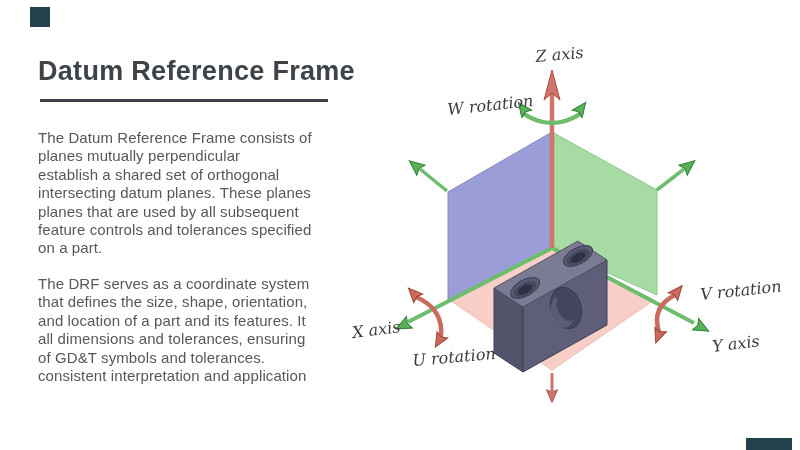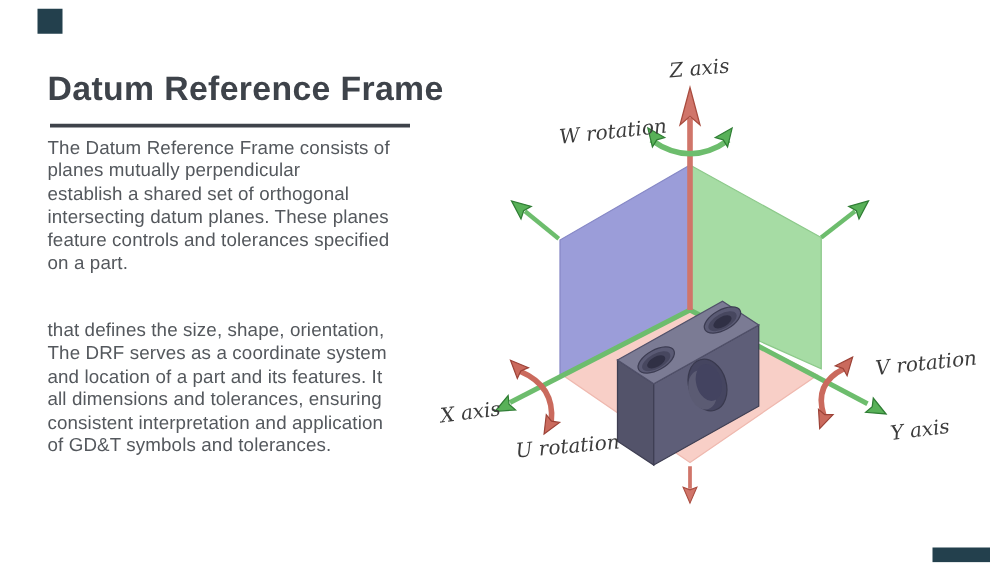--- a/index.html
+++ b/index.html
@@ -5,21 +5,21 @@
   html,body{margin:0;padding:0;background:#ffffff;}
   .slide{position:relative;width:800px;height:450px;background:#ffffff;overflow:hidden;
          font-family:"Liberation Sans",sans-serif;}
   .accent{position:absolute;}
   .accent-tl{left:30px;top:7px;width:20px;height:20px;}
   .accent-br{right:8px;bottom:0;width:46px;height:12px;}
   .title{position:absolute;left:38px;top:56px;margin:0;font-size:27px;font-weight:700;
          color:#3e434a;letter-spacing:.3px;white-space:nowrap;}
   .rule{position:absolute;left:40px;top:99px;width:288px;height:3px;background:#3e434a;}
   .para{position:absolute;left:38px;width:330px;font-size:15px;line-height:18.4px;
-        color:#54585d;letter-spacing:.1px;}
+        color:#54585d;letter-spacing:.1px;margin-top:19px;}
   .p1{top:110px;}
   .p2{top:256px;}
   .diagram{position:absolute;left:0;top:0;width:800px;height:450px;}
   .hand{font-family:"DejaVu Serif","Liberation Serif",serif;font-style:italic;
         font-size:16px;fill:#3c3c3c;}
 </style>
 </head>
 <body>
 
 <div class="slide">
@@ -28,30 +28,31 @@
   <div class="accent accent-br" style="background:#23404d"></div>
 
   <h1 class="title">Datum Reference Frame</h1>
   <div class="rule"></div>
 
   <div class="para p1">
       <div>The Datum Reference Frame consists of</div>
       <div>planes mutually perpendicular</div>
       <div>establish a shared set of orthogonal</div>
       <div>intersecting datum planes. These planes</div>
+      <div>planes that are used by all subsequent</div>
       <div>feature controls and tolerances specified</div>
       <div>on a part.</div>
     </div>
   <div class="para p2">
+      <div>The DRF serves as a coordinate system</div>
       <div>that defines the size, shape, orientation,</div>
-      <div>The DRF serves as a coordinate system</div>
       <div>and location of a part and its features. It</div>
       <div>all dimensions and tolerances, ensuring</div>
+      <div>of GD&amp;T symbols and tolerances.</div>
       <div>consistent interpretation and application</div>
-      <div>of GD&amp;T symbols and tolerances.</div>
     </div>
 
   <svg class="diagram" viewBox="0 0 800 450">
 
     <polygon points="552,132 448,192 448,300 552,248" stroke="#8688c6" stroke-width="1" fill="#9b9dd9"></polygon>
     <polygon points="552,132 657,190 657,295 552,248" stroke="#8cc98a" stroke-width="1" fill="#a6dca4"></polygon>
     <polygon points="552,248 450,300 552,370 654,300" stroke="#efb9af" stroke-width="1" fill="#f8cfc7"></polygon>
 
     <line x1="552" y1="248" x2="408" y2="322" stroke="#6dbd6d" stroke-width="4"></line>
     <polygon points="0,-10 -6.5,5 0,2.5 6.5,5" transform="translate(405,324.5) rotate(-117)" fill="#58b158" stroke="#2f7d34" stroke-width="1"></polygon>

